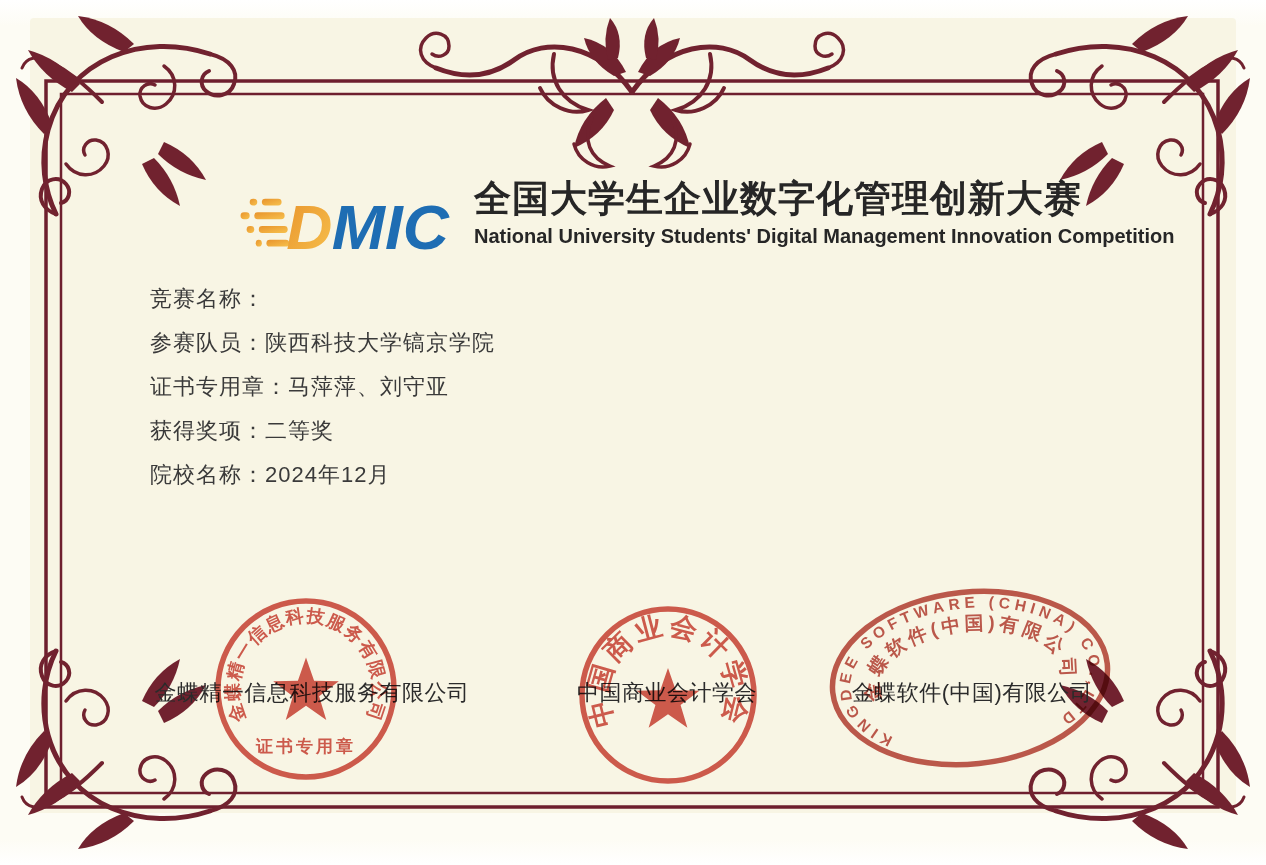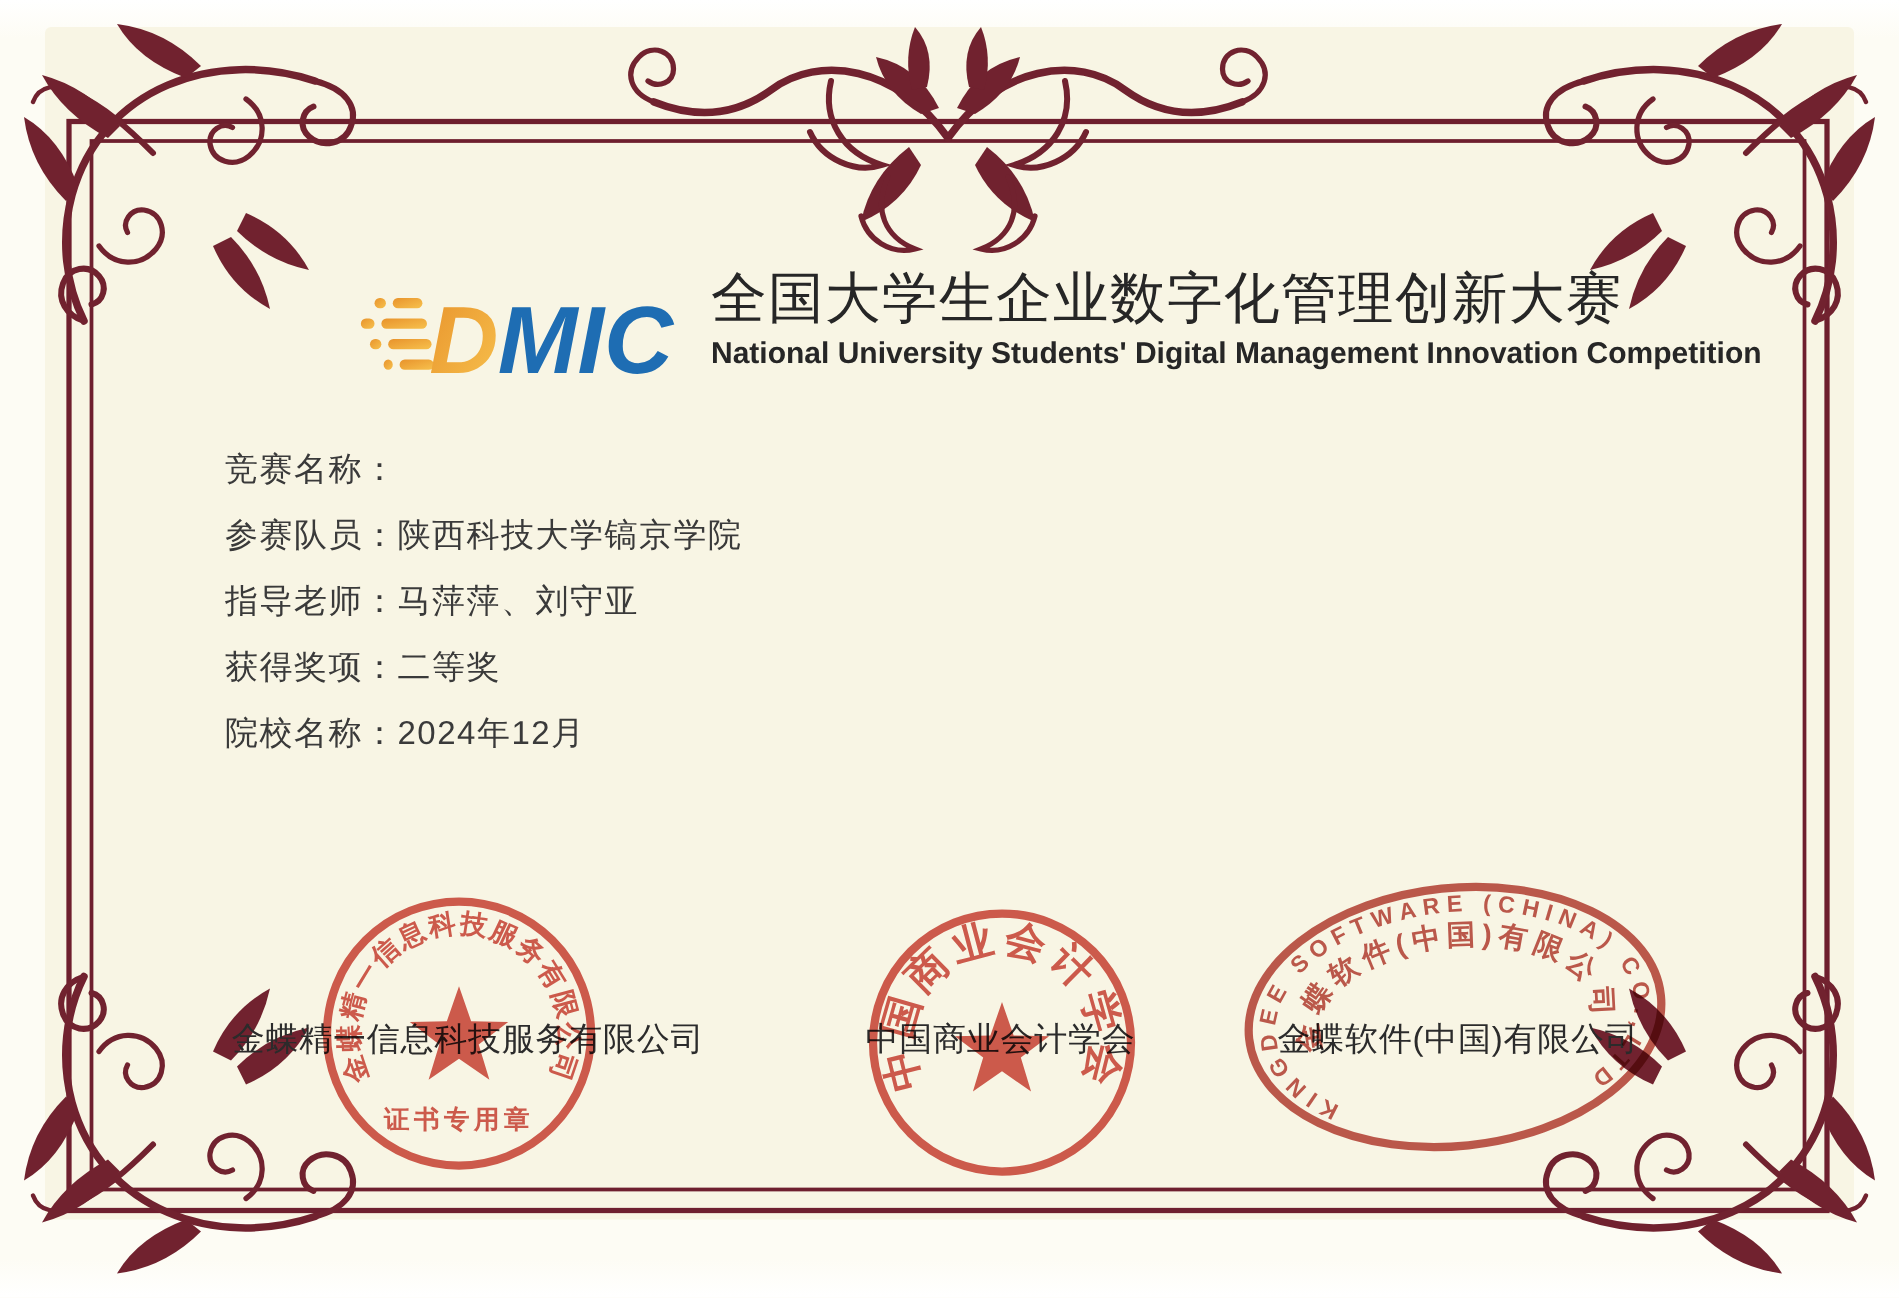--- a/index.html
+++ b/index.html
@@ -23,31 +23,31 @@
     position: absolute; left: 0; top: 0;
     width: 1266px; height: 865px;
     pointer-events: none;
   }
 
   
   .header { position: absolute; left: 236px; top: 176px; display: flex; align-items: flex-start; }
   .logo-svg { width: 228px; height: 82px; margin-top: 6px; }
   .title-block { margin-left: 10px; }
   .title-cn {
-    font-size: 37px; font-weight: 400; color: #262626;
+    font-size: 37px; font-weight: 700; color: #262626;
     letter-spacing: 1px; line-height: 46px; white-space: nowrap;
   }
   .title-en {
     font-size: 20px; font-weight: 700; color: #262626;
     letter-spacing: 0px; margin-top: 3px; white-space: nowrap;
   }
 
   
   .info { position: absolute; left: 150px; top: 284px; }
-  .info-row { height: 44px; display: flex; align-items: flex-end; font-size: 22px; color: #3a3a3a; white-space: nowrap; }
+  .info-row { height: 44px; display: flex; align-items: flex-start; font-size: 22px; color: #3a3a3a; white-space: nowrap; }
   .info-label { letter-spacing: 1px; }
   .info-value { letter-spacing: 1px; }
 
   
   .issuer-name {
     position: absolute; top: 678px; transform: translateX(-50%);
     font-size: 22px; color: #2b2b2b; white-space: nowrap; letter-spacing: 0.5px;
   }
   .issuer-1 { left: 312px; }
   .issuer-2 { left: 667px; }
@@ -135,21 +135,21 @@
 
   <div class="info">
     <div class="info-row">
       <span class="info-label">竞赛名称：</span>
     </div>
     <div class="info-row">
       <span class="info-label">参赛队员：</span>
       <span class="info-value">陕西科技大学镐京学院</span>
     </div>
     <div class="info-row">
-      <span class="info-label">指导老师：</span>
+      <span class="info-label">证书专用章：</span>
       <span class="info-value">马萍萍、刘守亚</span>
     </div>
     <div class="info-row">
       <span class="info-label">获得奖项：</span>
       <span class="info-value">二等奖</span>
     </div>
     <div class="info-row">
       <span class="info-label">院校名称：</span>
       <span class="info-value">2024年12月</span>
     </div>

